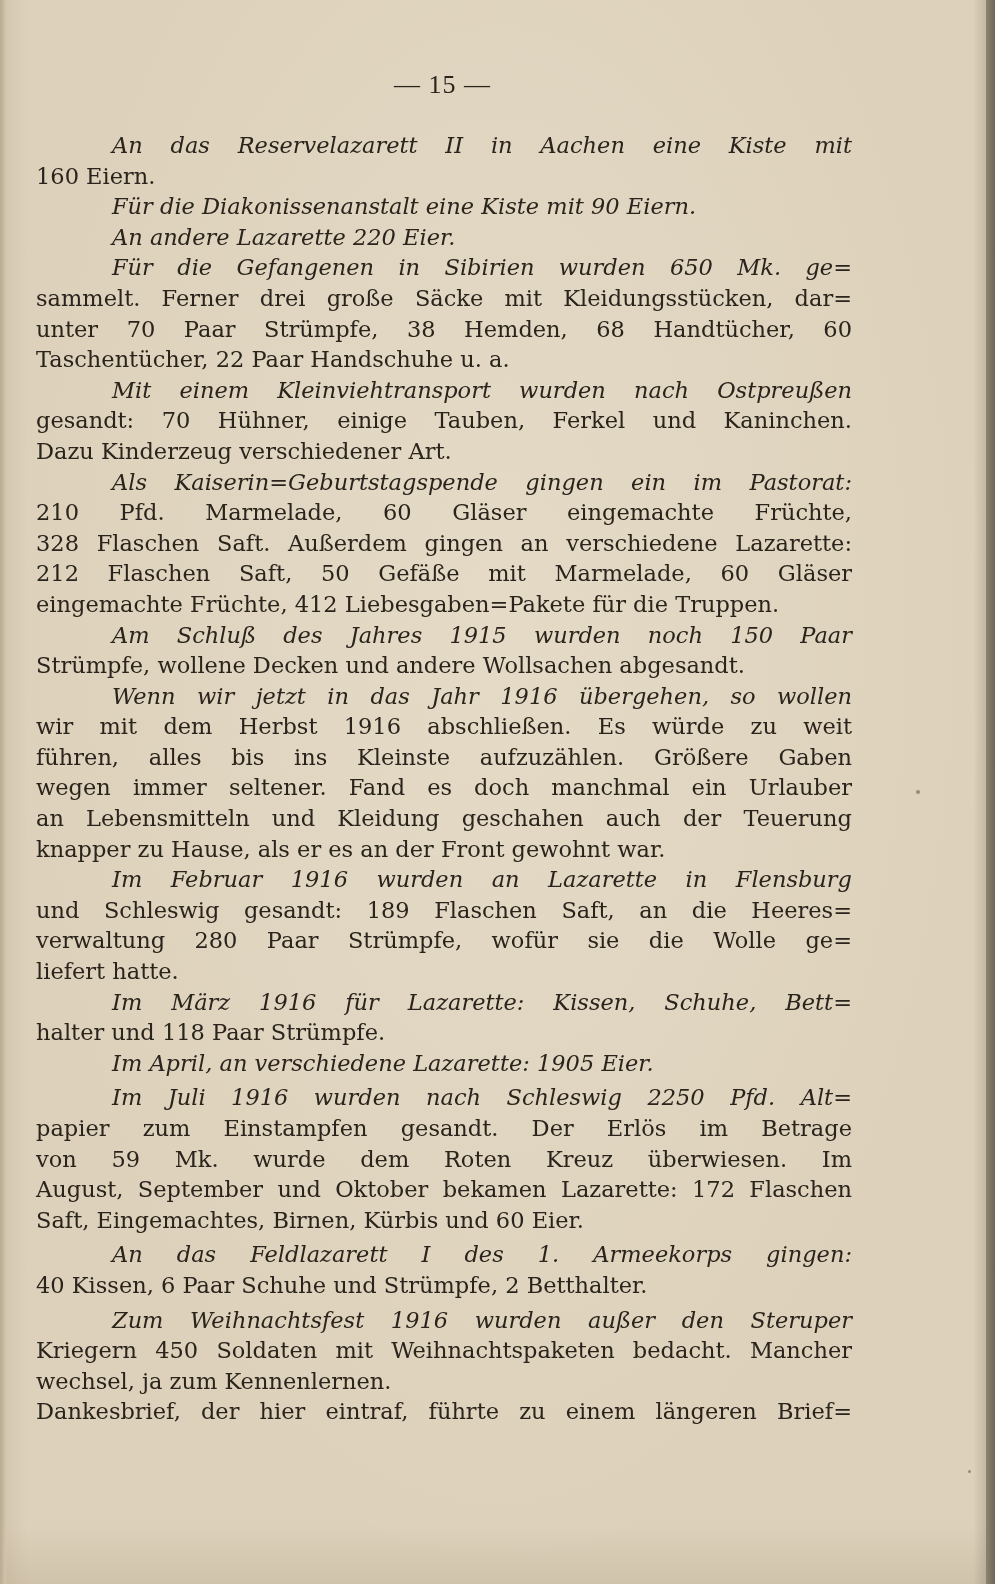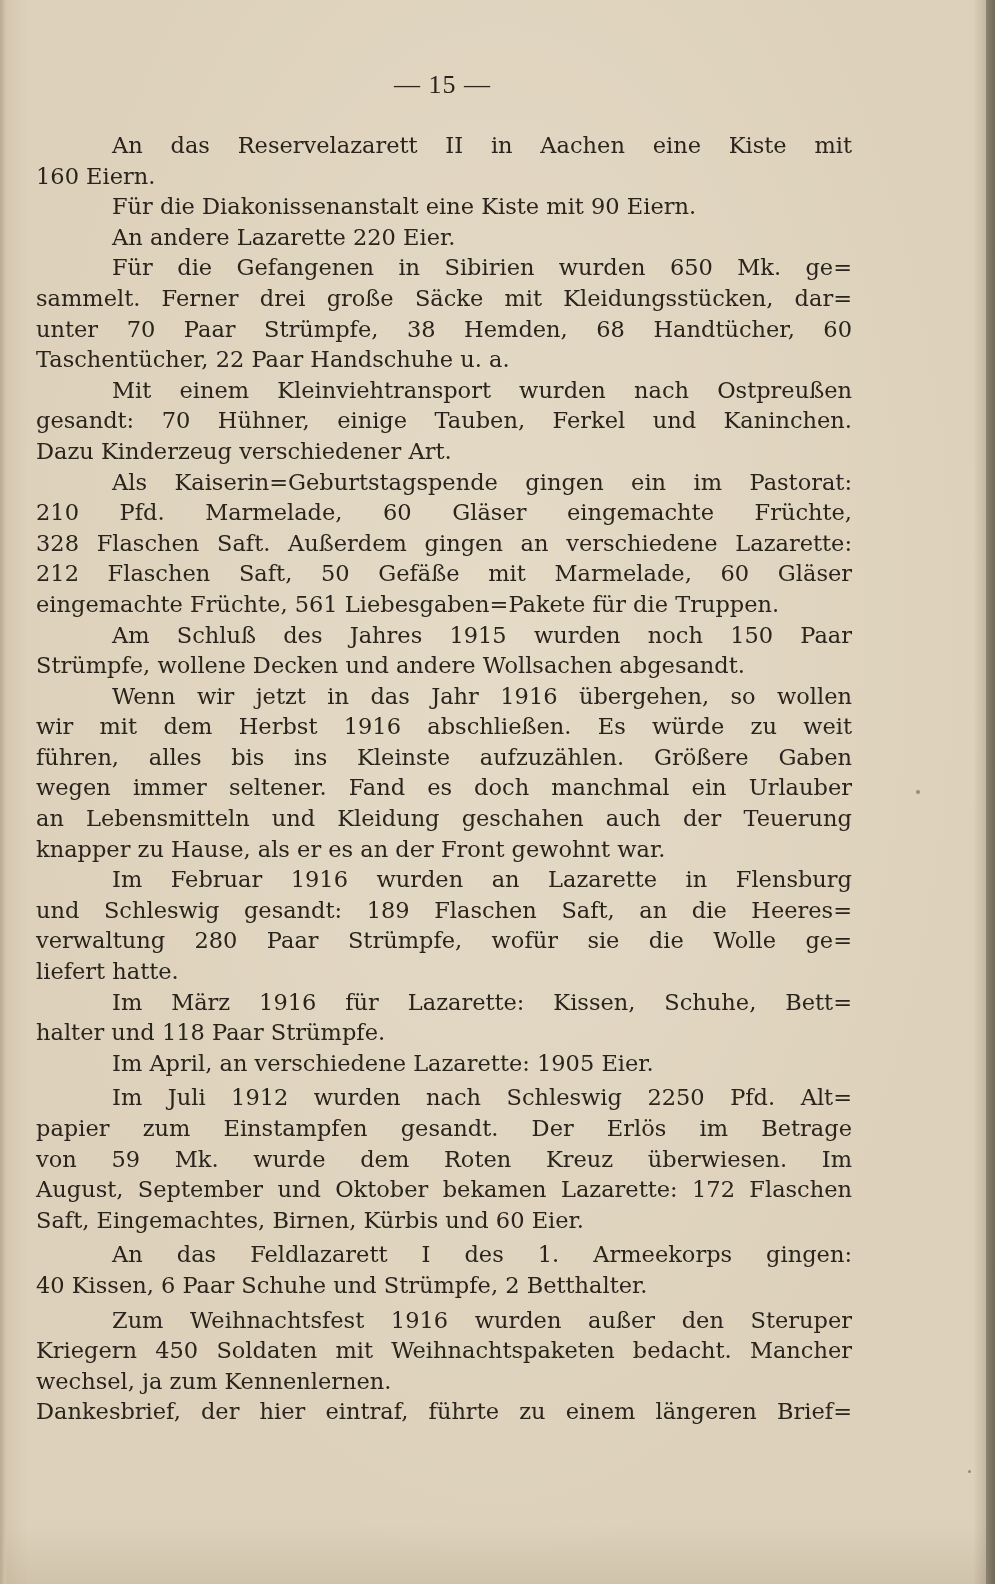--- a/index.html
+++ b/index.html
@@ -63,20 +63,21 @@
       white-space: nowrap;
       text-align: justify;
       text-align-last: justify;
       height: 30.6px;
     }
     .line.last {
       text-align-last: left;
     }
     .line.indent {
       padding-left: 76px;
+      font-style: italic;
     }
     .gap-small {
       display: block;
       height: 4px;
     }
     .speck {
       position: absolute;
       width: 4px; height: 4px;
       border-radius: 50%;
       background: rgba(90,80,65,0.55);
@@ -117,21 +118,21 @@
       <span class="line indent">Mit einem Kleinviehtransport wurden nach Ostpreußen</span>
       <span class="line">gesandt: 70 Hühner, einige Tauben, Ferkel und Kaninchen.</span>
       <span class="line last">Dazu Kinderzeug verschiedener Art.</span>
     </div>
 
     <div>
       <span class="line indent">Als Kaiserin=Geburtstagspende gingen ein im Pastorat:</span>
       <span class="line">210 Pfd. Marmelade, 60 Gläser eingemachte Früchte,</span>
       <span class="line">328 Flaschen Saft. Außerdem gingen an verschiedene Lazarette:</span>
       <span class="line">212 Flaschen Saft, 50 Gefäße mit Marmelade, 60 Gläser</span>
-      <span class="line last">eingemachte Früchte, 561 Liebesgaben=Pakete für die Truppen.</span>
+      <span class="line last">eingemachte Früchte, 412 Liebesgaben=Pakete für die Truppen.</span>
     </div>
 
     <div>
       <span class="line indent">Am Schluß des Jahres 1915 wurden noch 150 Paar</span>
       <span class="line last">Strümpfe, wollene Decken und andere Wollsachen abgesandt.</span>
     </div>
 
     <div>
       <span class="line indent">Wenn wir jetzt in das Jahr 1916 übergehen, so wollen</span>
       <span class="line">wir mit dem Herbst 1916 abschließen. Es würde zu weit</span>
@@ -152,21 +153,21 @@
       <span class="line indent">Im März 1916 für Lazarette: Kissen, Schuhe, Bett=</span>
       <span class="line last">halter und 118 Paar Strümpfe.</span>
     </div>
 
     <div>
       <span class="line indent last">Im April, an verschiedene Lazarette: 1905 Eier.</span>
     </div>
     <span class="gap-small"></span>
 
     <div>
-      <span class="line indent">Im Juli 1912 wurden nach Schleswig 2250 Pfd. Alt=</span>
+      <span class="line indent">Im Juli 1916 wurden nach Schleswig 2250 Pfd. Alt=</span>
       <span class="line">papier zum Einstampfen gesandt. Der Erlös im Betrage</span>
       <span class="line">von 59 Mk. wurde dem Roten Kreuz überwiesen. Im</span>
       <span class="line">August, September und Oktober bekamen Lazarette: 172 Flaschen</span>
       <span class="line last">Saft, Eingemachtes, Birnen, Kürbis und 60 Eier.</span>
     </div>
     <span class="gap-small"></span>
 
     <div>
       <span class="line indent">An das Feldlazarett I des 1. Armeekorps gingen:</span>
       <span class="line last">40 Kissen, 6 Paar Schuhe und Strümpfe, 2 Betthalter.</span>

